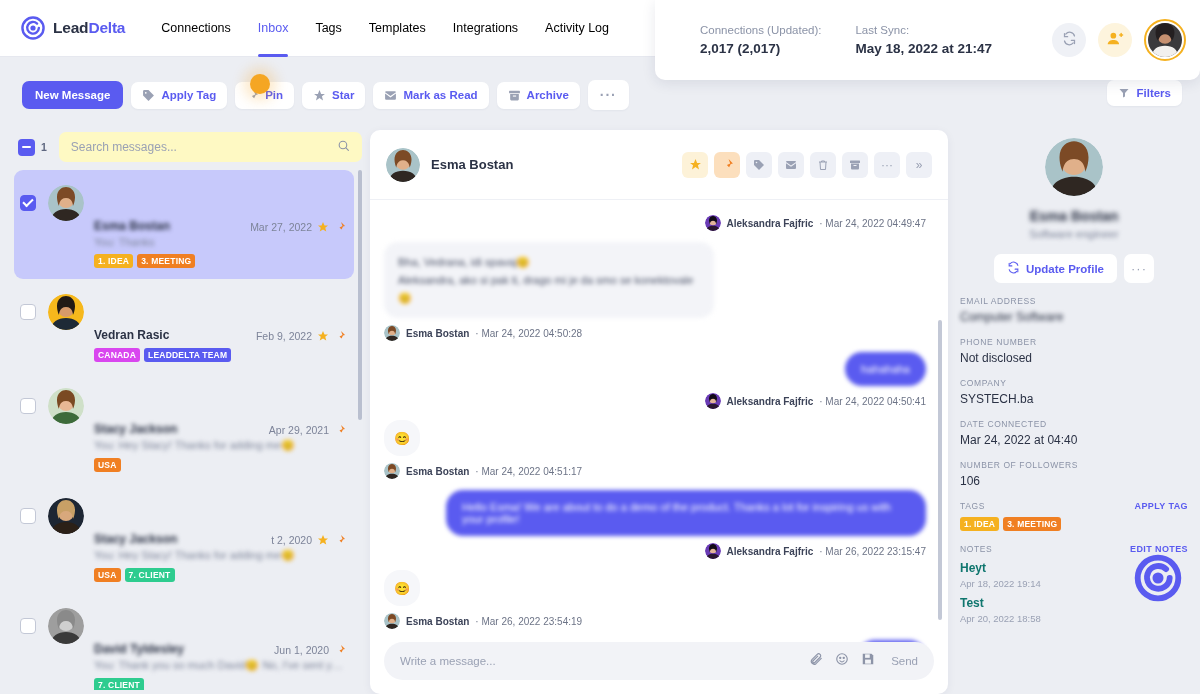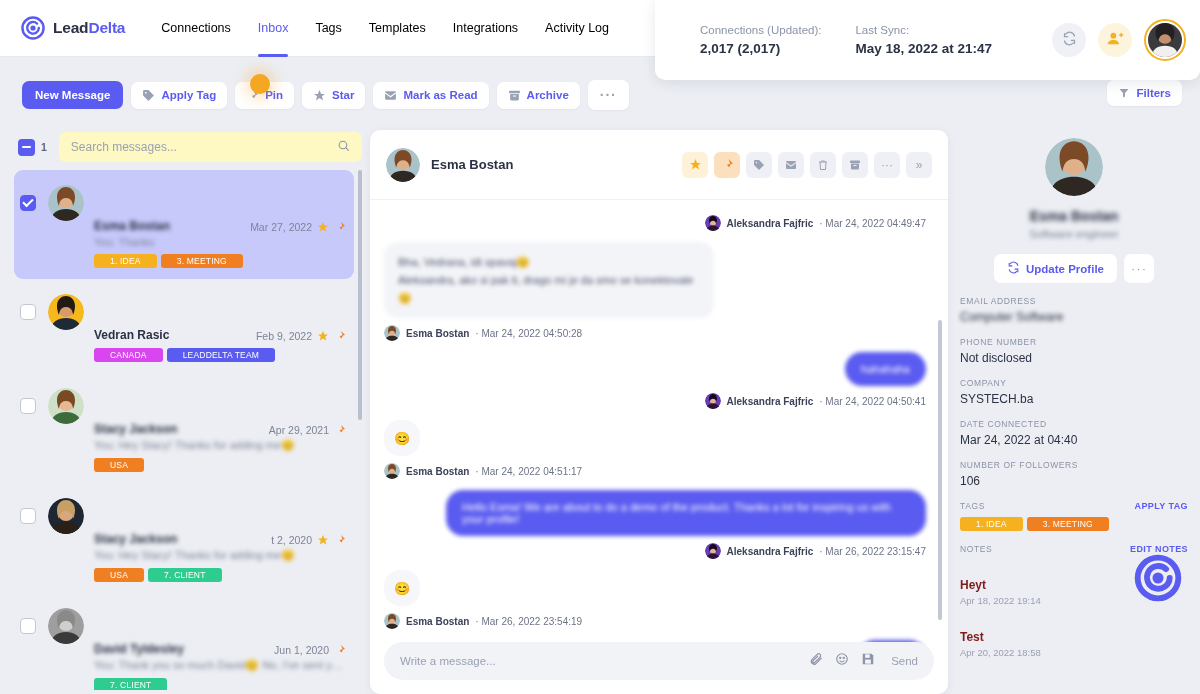--- a/index.html
+++ b/index.html
@@ -137,22 +137,22 @@
   .conv-meta {
     margin-left: auto; display: flex; align-items: center; gap: 5px;
     font-size: 10.5px; color: #7d8499; white-space: nowrap; padding-left: 6px;
   }
   .conv-snip {
     font-size: 11px; color: #7d8499; margin-top: 3px; white-space: nowrap;
     overflow: hidden; text-overflow: ellipsis;
   }
   .tags-row { margin-top: 6px; display: flex; gap: 4px; flex-wrap: wrap; }
   .tag {
-    font-size: 8.5px; font-weight: normal; color: #fff; border-radius: 3px;
-    padding: 2px 16px; letter-spacing: .2px;
+    font-size: 8.5px; font-weight: bold; color: #fff; border-radius: 3px;
+    padding: 2px 4px; letter-spacing: .2px;
   }
   .blur-1 { filter: blur(2.4px); }
   .blur-2 { filter: blur(2.1px); }
   .list-sb {
     position: absolute; right: 0px; top: 0; width: 4px; height: 250px;
     background: #b9bfcf; border-radius: 3px;
   }
 
   
   .thread {
@@ -239,21 +239,21 @@
   .fld { margin-top: 13px; }
   .fld-label {
     font-size: 8.5px; color: #8b93a7; letter-spacing: .6px; text-transform: uppercase;
   }
   .fld-value { font-size: 12px; color: #2b3245; margin-top: 4px; }
   .fld-head { display: flex; align-items: baseline; }
   .fld-action {
     margin-left: auto; font-size: 9px; font-weight: bold; color: #5a5bf0;
     letter-spacing: .4px; cursor: pointer;
   }
-  .note-title { font-size: 12px; font-weight: bold; color: #7f1d1d; margin-top: 24px; }
+  .note-title { font-size: 12px; font-weight: bold; color: #0f766e; margin-top: 7px; }
   .note-date { font-size: 9.5px; color: #9aa1b4; margin-top: 3px; }
   .watermark { position: absolute; right: 4px; top: 422px; width: 52px; height: 52px; }
 </style>
 </head>
 <body>
 
 <div class="app">
 
   <div class="topbar">
     <div class="brand">

